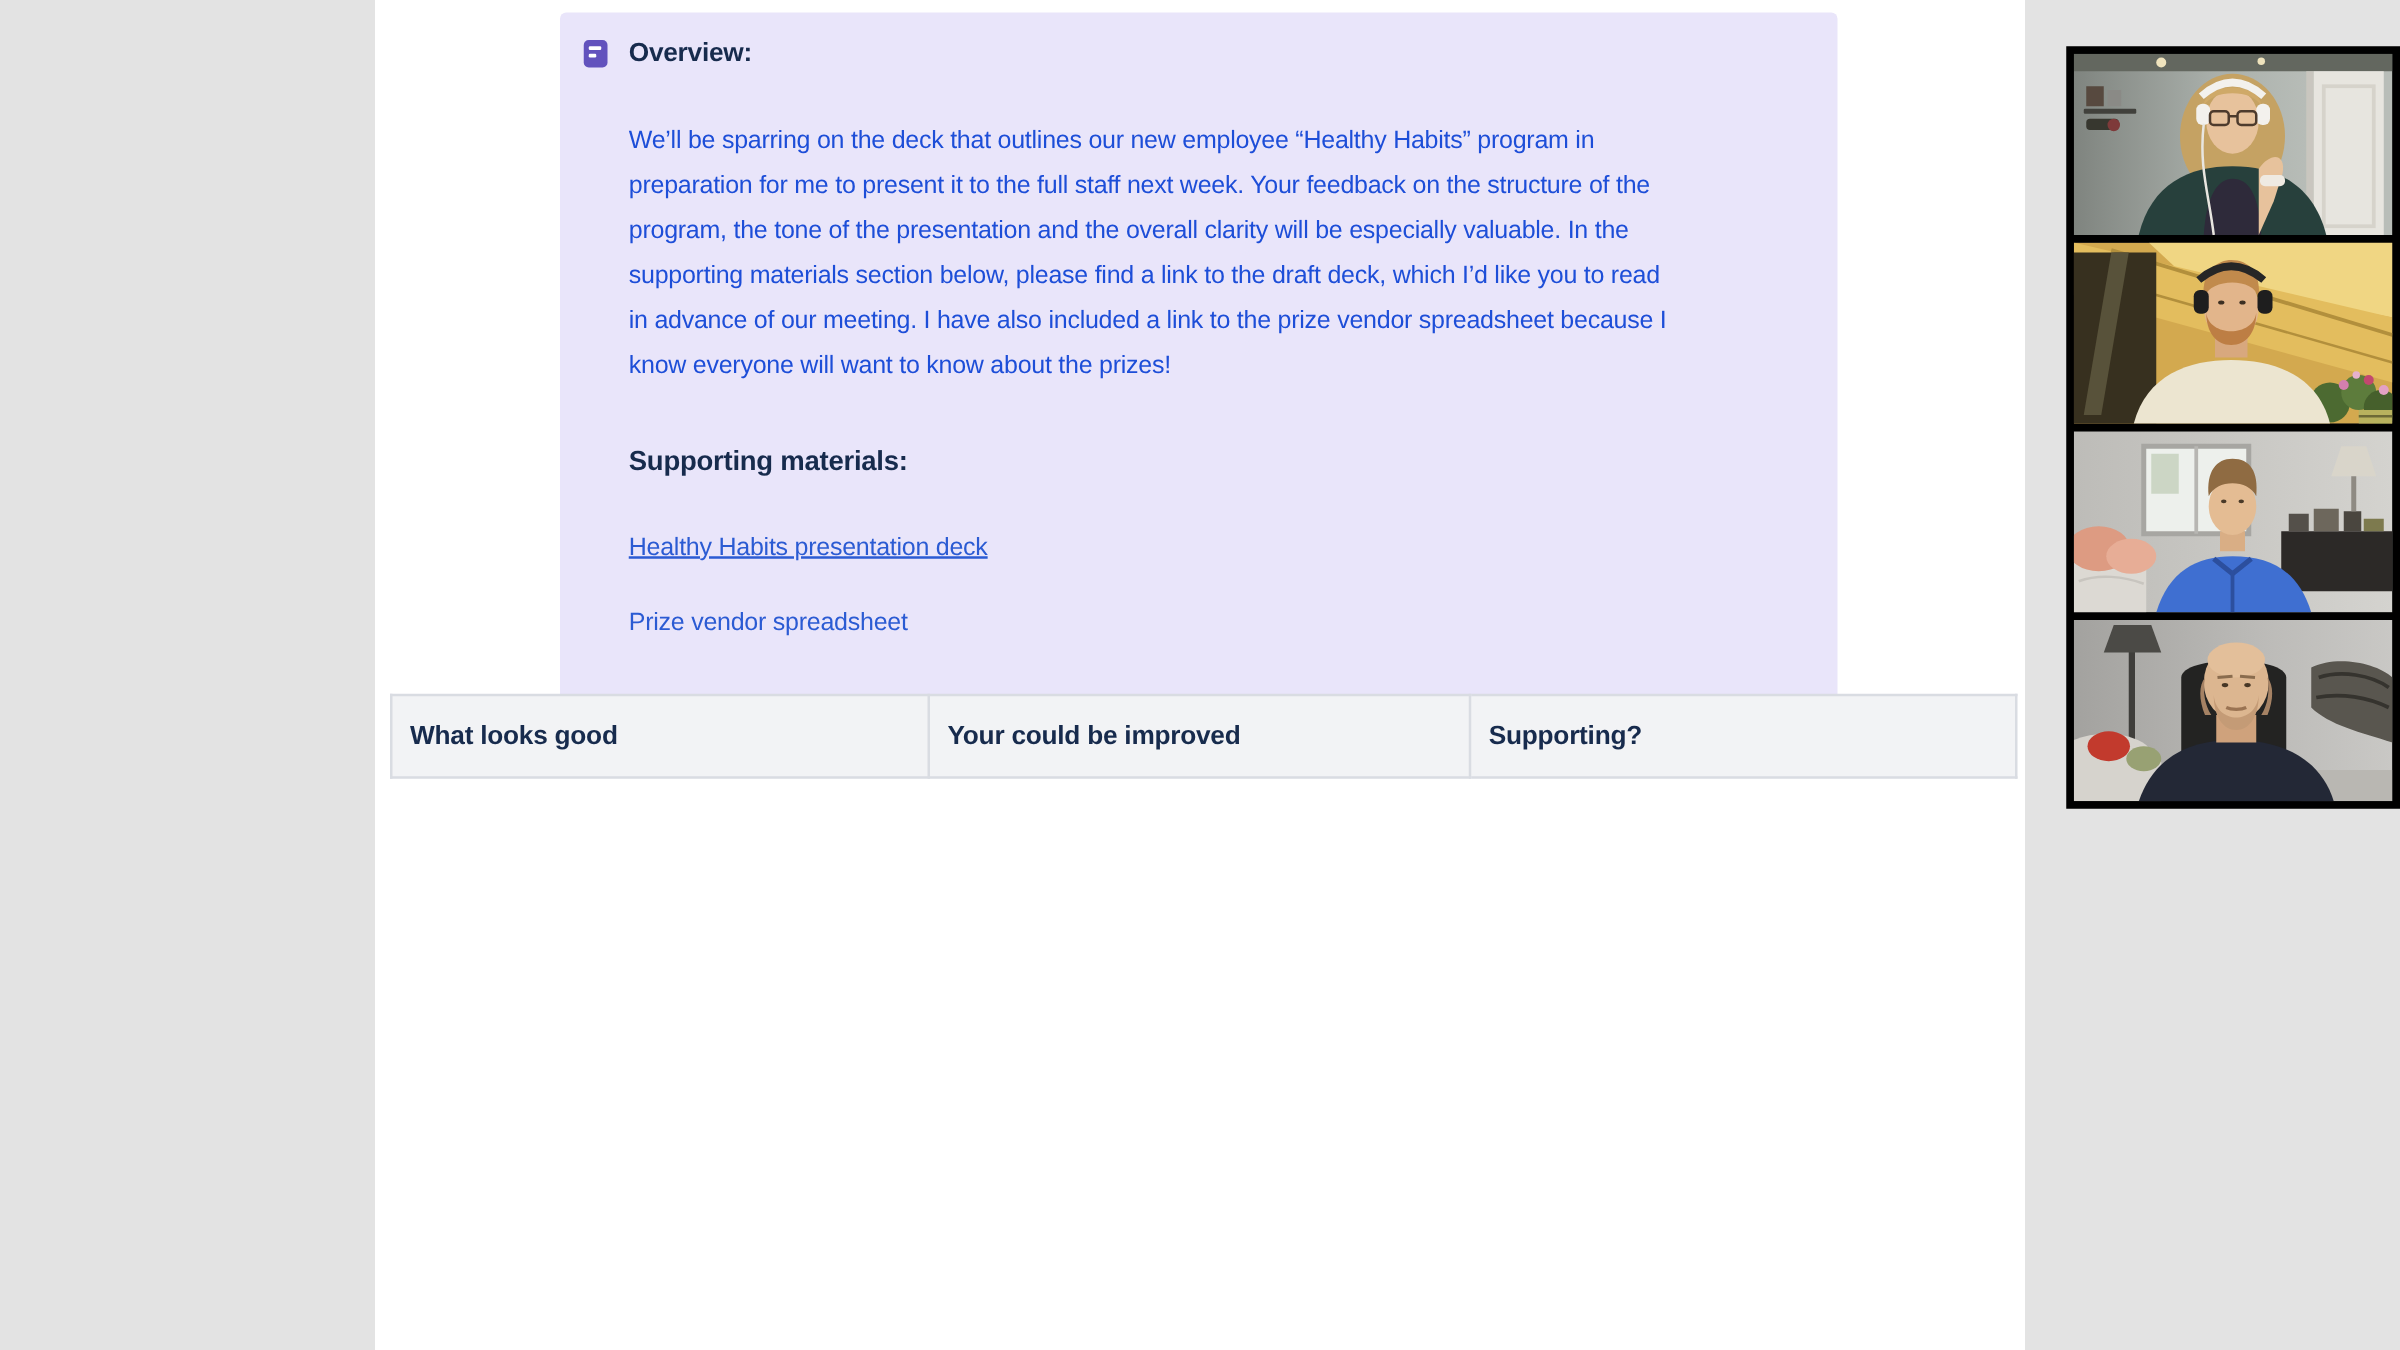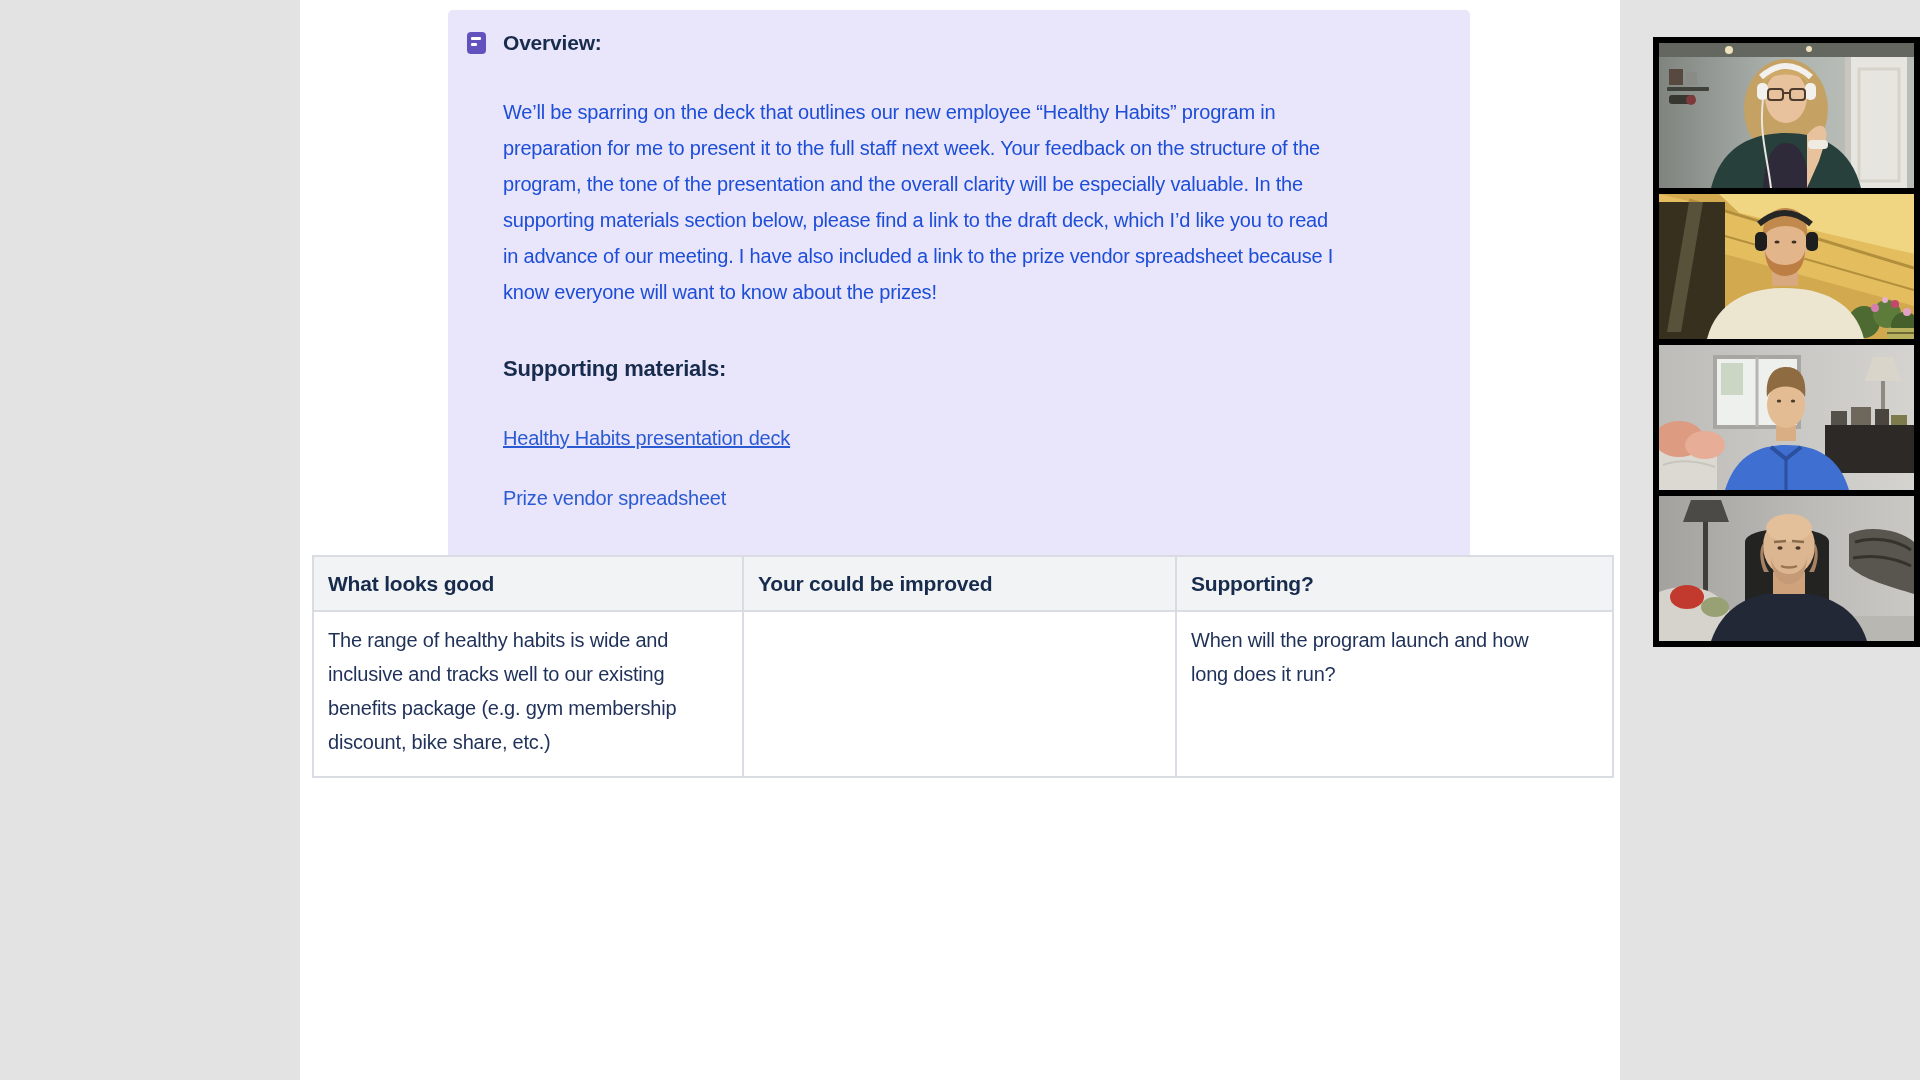--- a/index.html
+++ b/index.html
@@ -48,21 +48,21 @@
   .feedback-table {
     position:absolute; left:12px; top:555px; width:1300px;
     border-collapse:collapse; table-layout:fixed;
   }
   .feedback-table th, .feedback-table td {
     border:2px solid #d9dce2; text-align:left; vertical-align:top;
     padding:11px 14px; font-size:20px; line-height:34px;
     letter-spacing:-0.2px; color:#1f3158; white-space:pre-line;
   }
   .feedback-table thead th {
-    background:#f2f3f5; height:55px; vertical-align:middle;
+    background:#f2f3f5; height:66px; vertical-align:middle;
     padding-top:0; padding-bottom:0;
     font-size:21px; font-weight:bold; color:#172b4d; white-space:normal;
   }
   tr.r1 td { height:101px; } tr.r2 td { height:92px; }
   tr.r3 td { height:97px; }  tr.r4 td { height:166px; }
   
   .video-strip {
     position:absolute; left:1653px; top:37px; width:267px; height:610px;
     background:#000; padding:6px; display:flex; flex-direction:column; gap:6px;
   }
@@ -98,29 +98,20 @@
         <col style="width:437px">
       </colgroup>
     <thead>
       <tr>
         <th>What looks good</th>
         <th>Your could be improved</th>
         <th>Supporting?</th>
       </tr>
     </thead>
     <tbody>
-      <tr class="r4">
-        <td>The range of healthy habits is wide and
-inclusive and tracks well to our existing
-benefits package (e.g. gym membership
-discount, bike share, etc.)</td>
-        <td></td>
-        <td>When will the program launch and how
-long does it run?</td>
-      </tr>
     </tbody>
   </table>
 
 </div>
 
 <div class="video-strip">
 
   <div class="video-tile">
     <svg viewBox="0 0 255 145" xmlns="http://www.w3.org/2000/svg">
       <defs>

